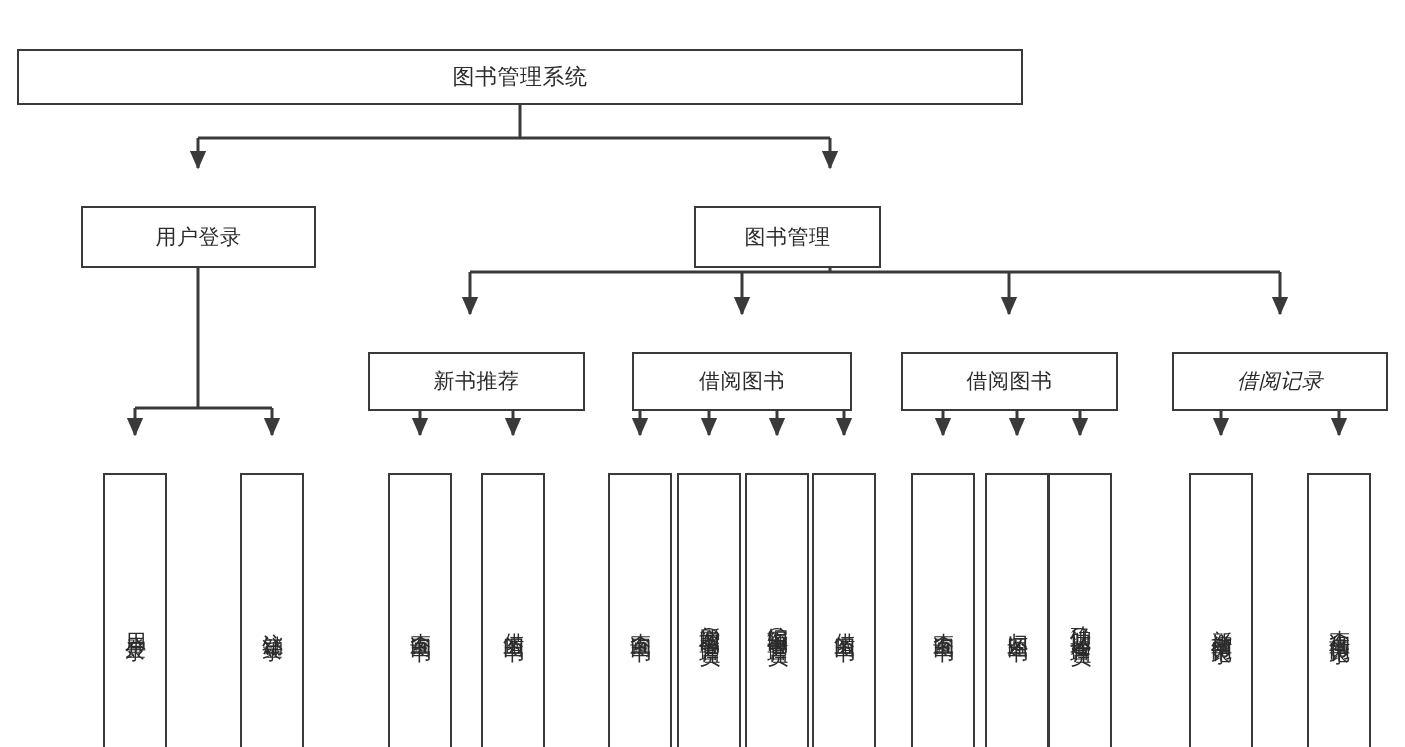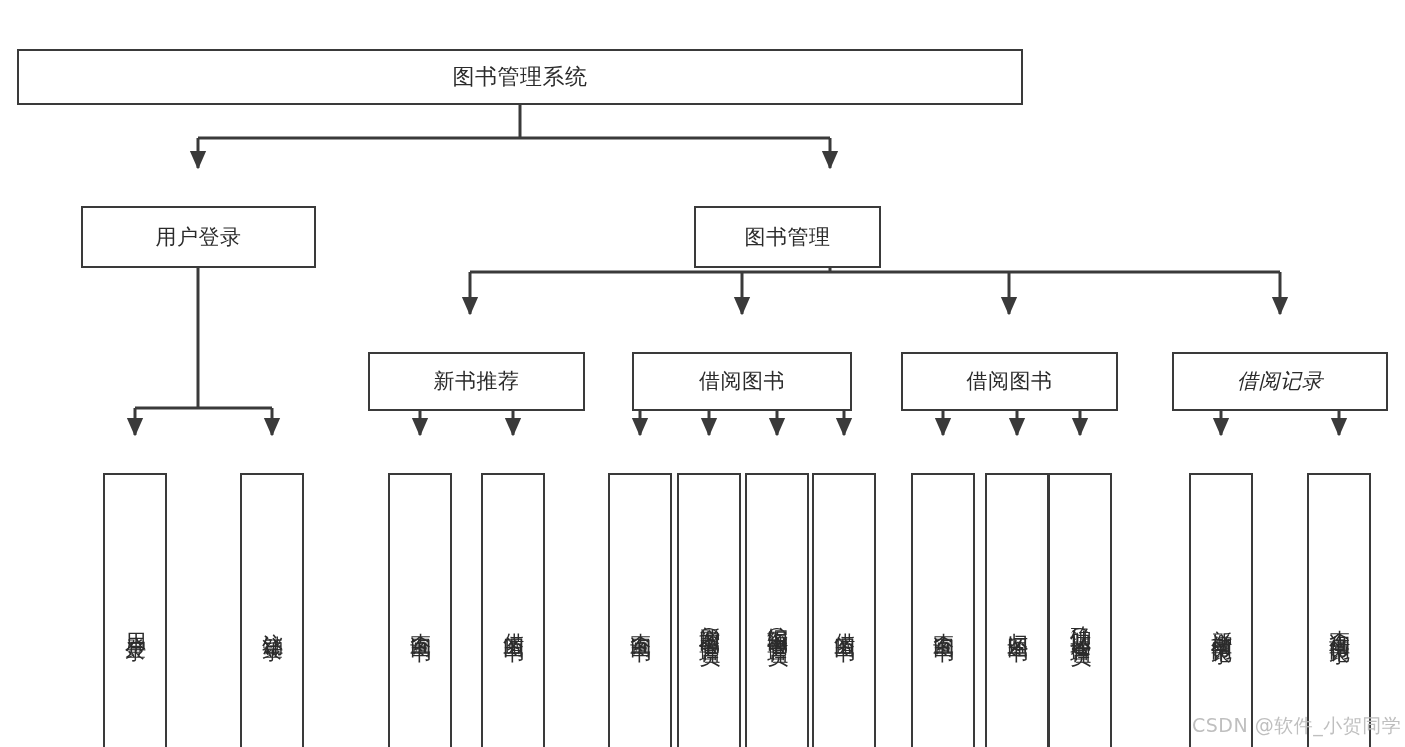--- a/index.html
+++ b/index.html
@@ -179,14 +179,13 @@
         <span class="vtxt">确认归还（管理员）</span>
       </div>
       <div class="node v" style="left: 1189px; top: 437px; width: 64px; height: 298px;">
         <span class="vtxt">新增借阅记录</span>
       </div>
       <div class="node v" style="left: 1307px; top: 437px; width: 64px; height: 298px;">
         <span class="vtxt">查询借阅记录</span>
       </div>
     </div>
 
-  <div class="watermark" style="left:1192px; top:713px;">CSDN @软件_小贺同学</div>
 </div>
 
 </body></html>

